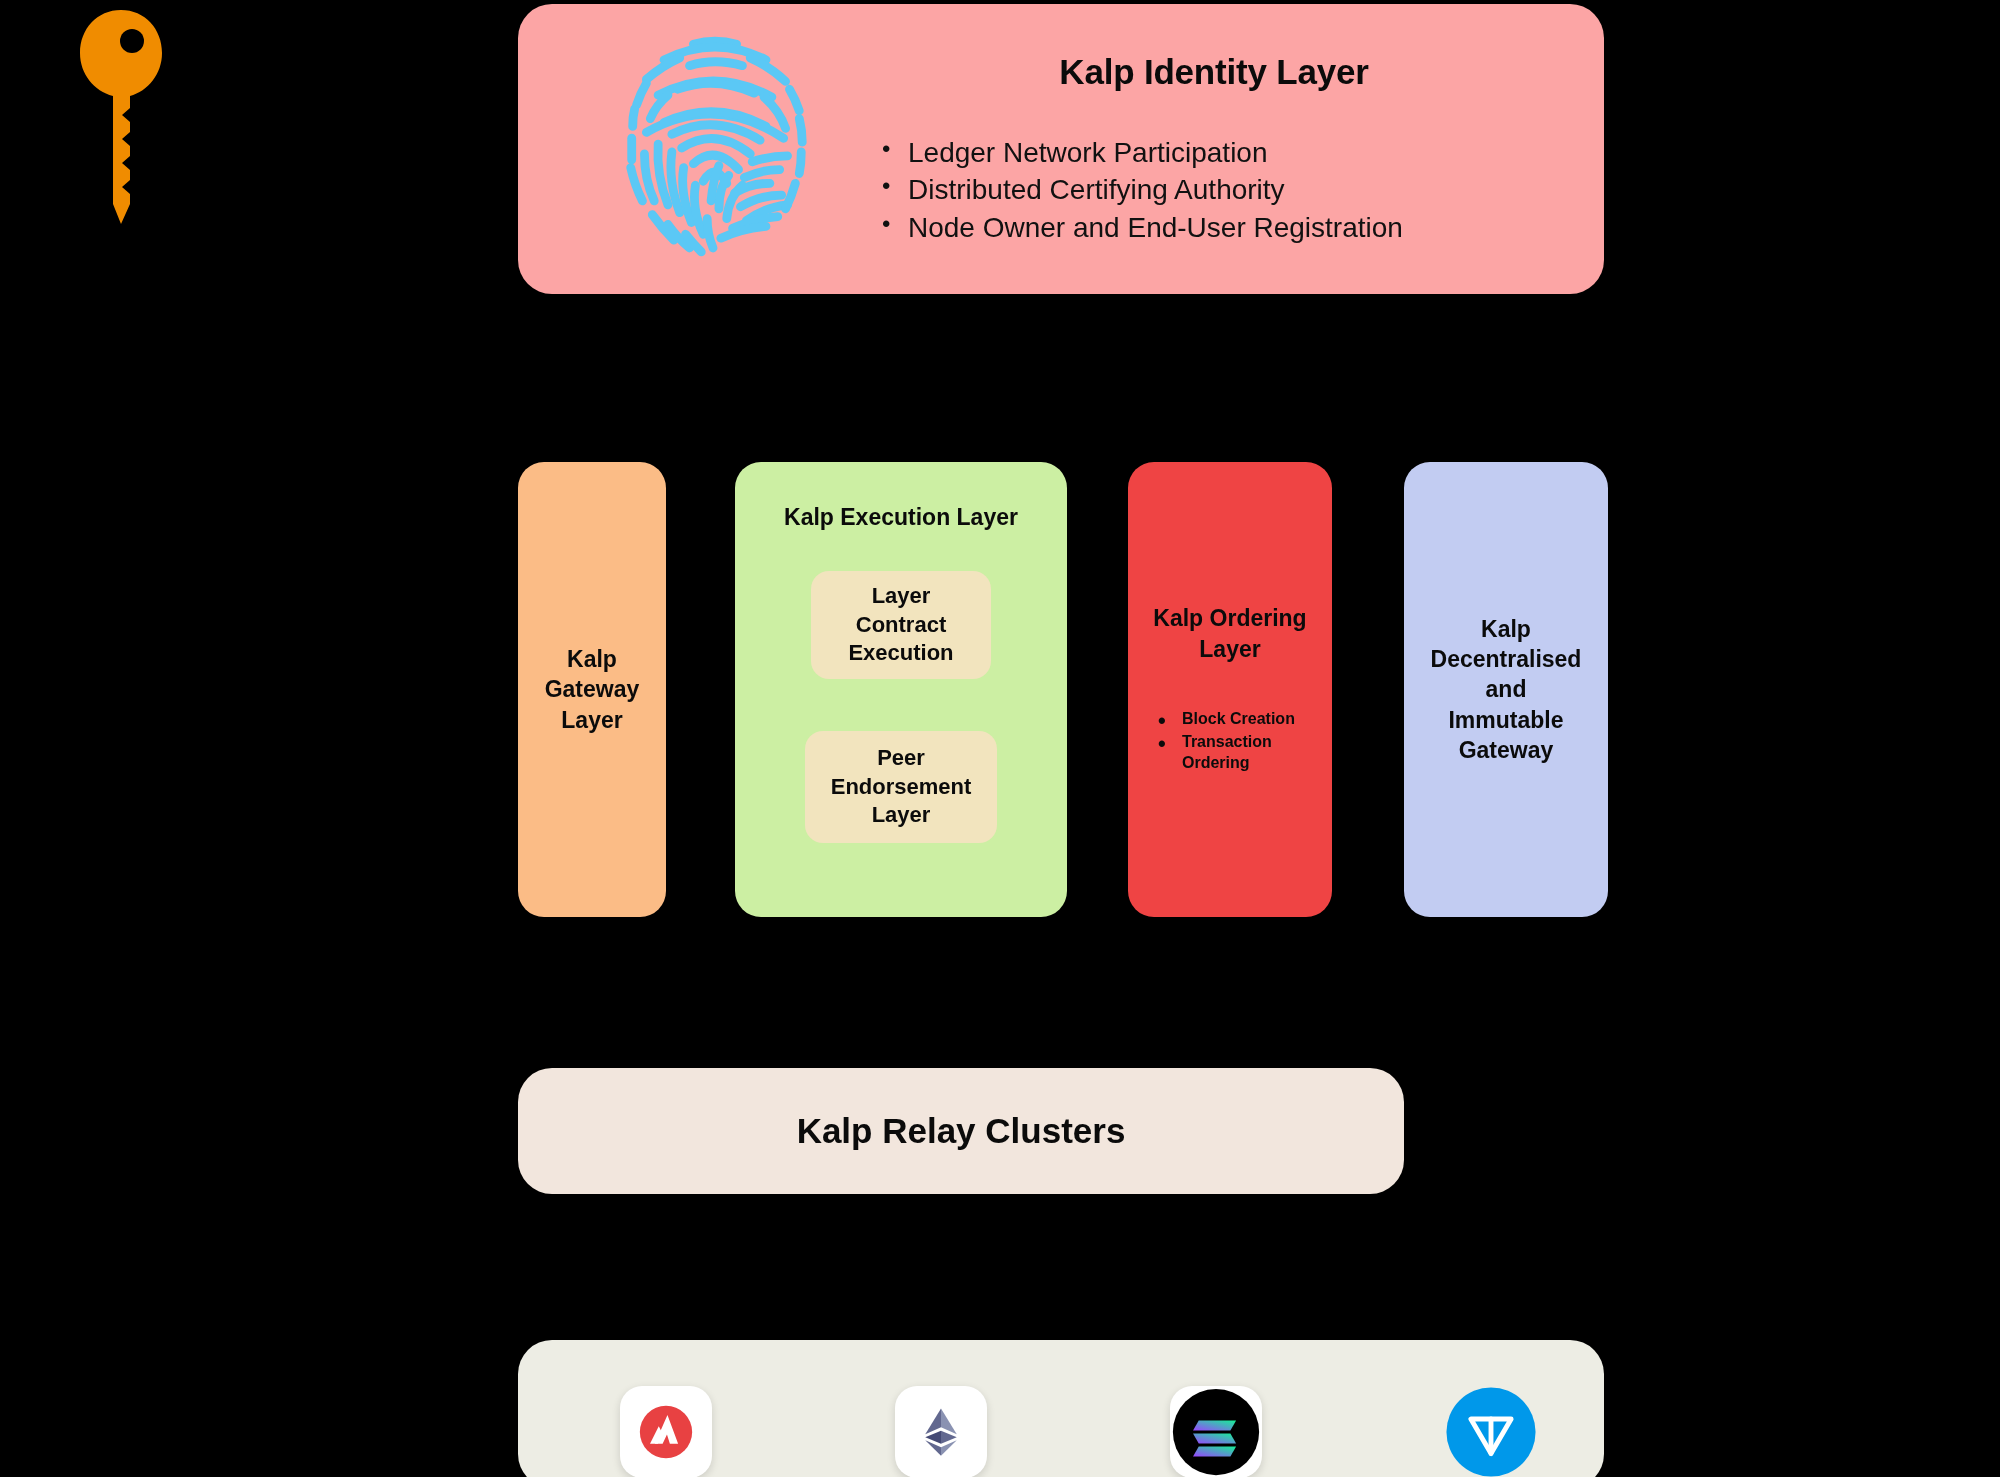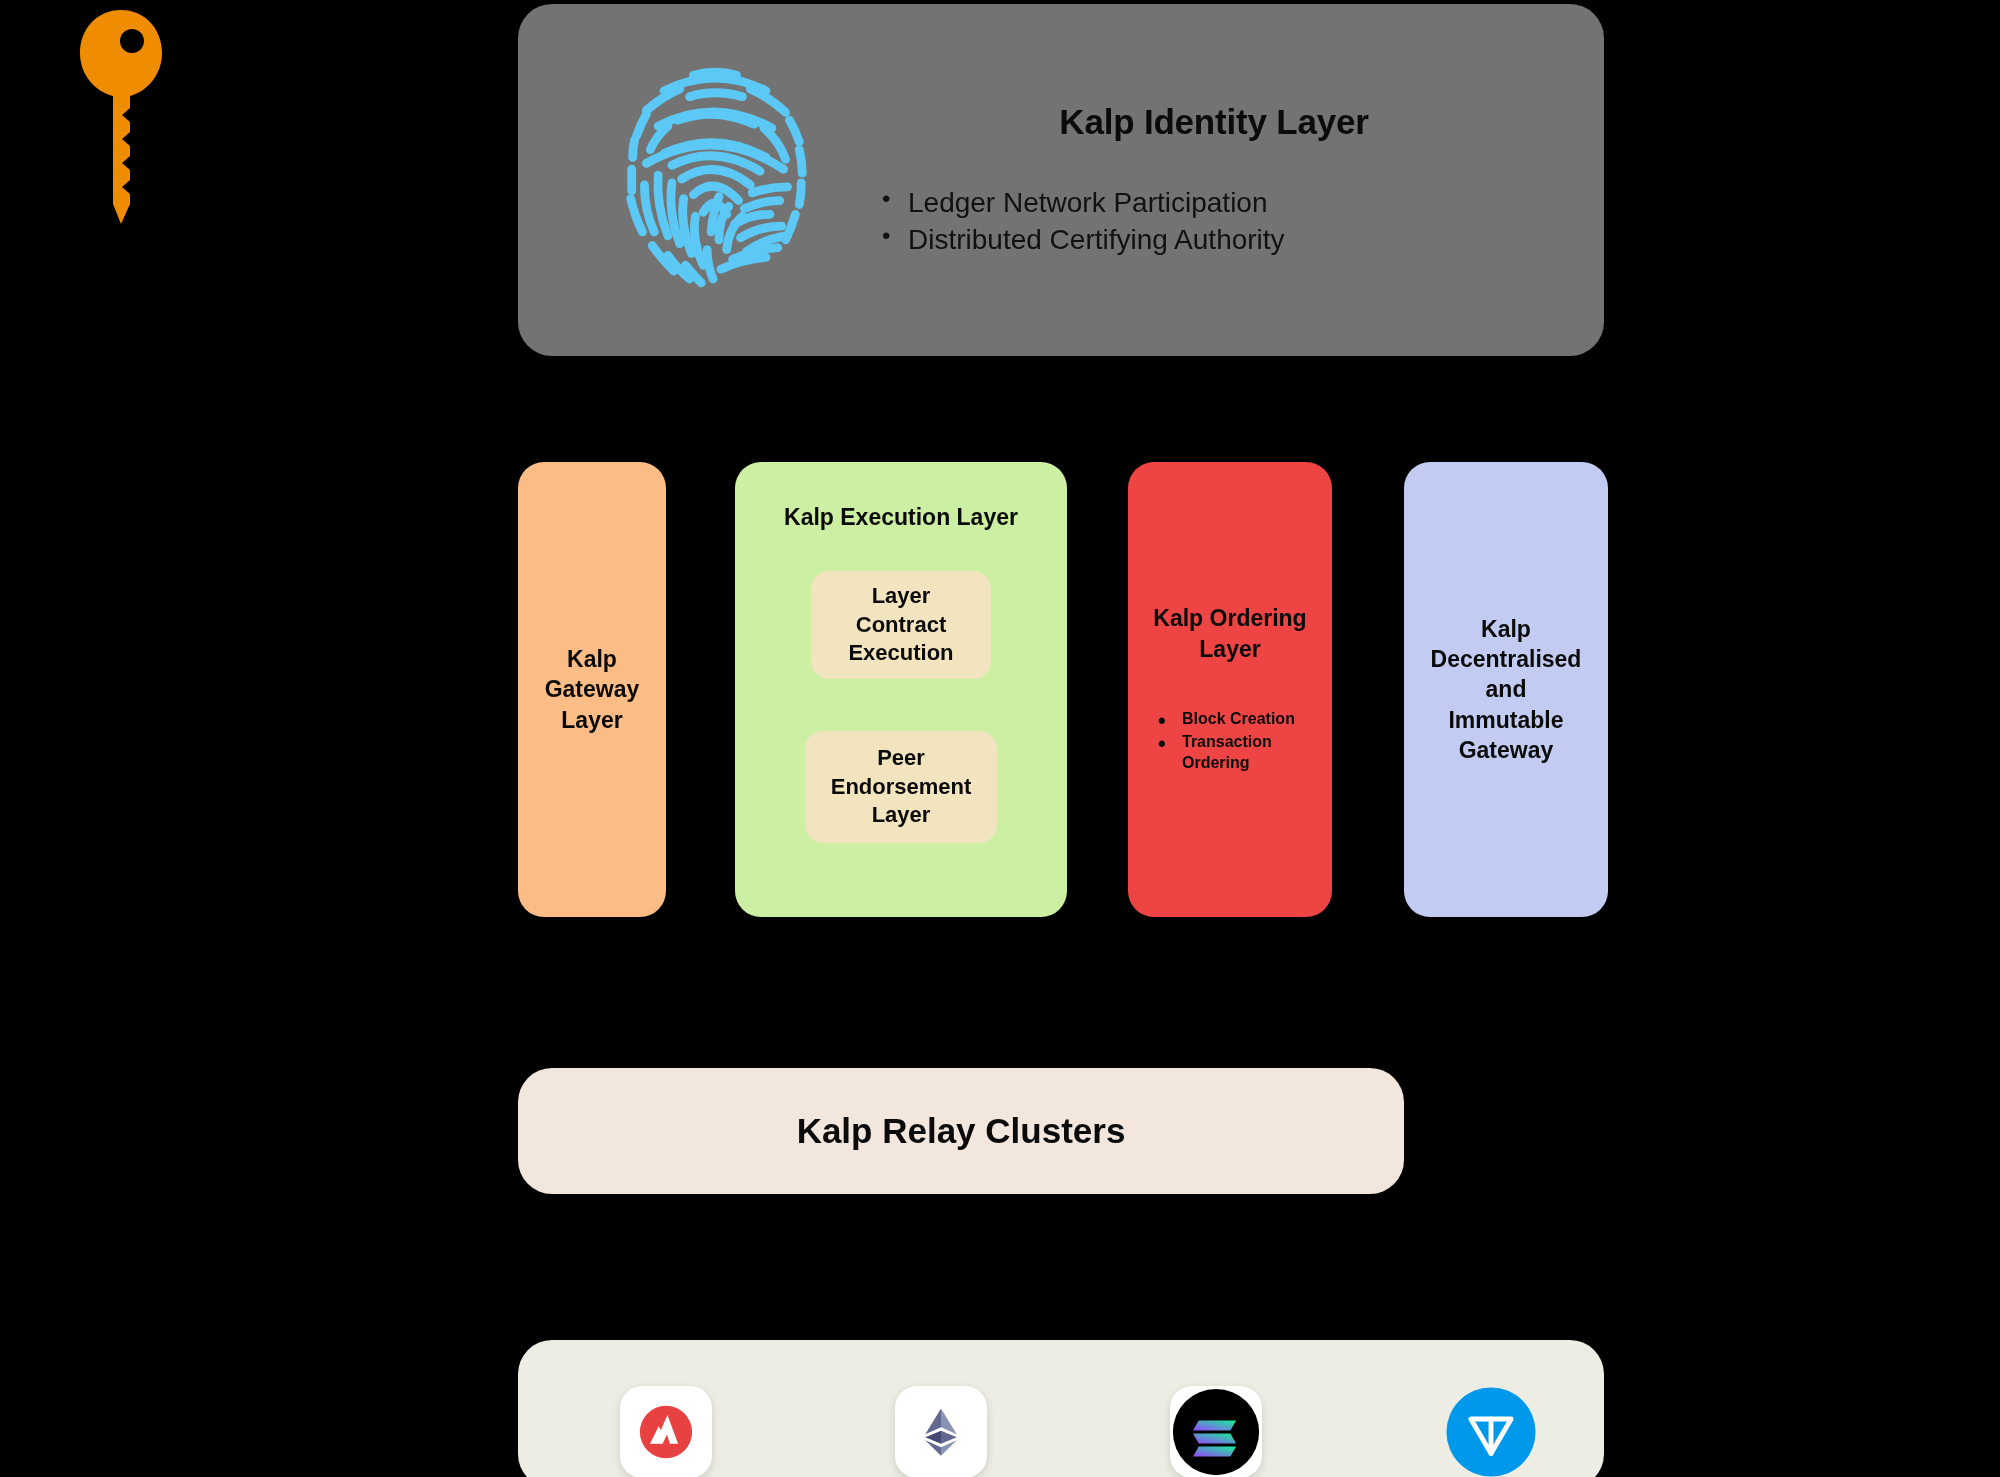--- a/index.html
+++ b/index.html
@@ -10,22 +10,22 @@
     overflow: hidden;
   }
   #stage { position: relative; width: 2000px; height: 1477px; }
 
   
   .key-icon { position: absolute; left: 78px; top: 8px; width: 86px; height: 220px; }
 
   
   .identity-card {
     position: absolute; left: 518px; top: 4px;
-    width: 1086px; height: 352px;
-    background: #737373;
+    width: 1086px; height: 290px;
+    background: #fca5a5;
     border-radius: 34px;
     display: flex; align-items: center;
   }
   .fingerprint-wrap { width: 230px; flex: 0 0 230px; display:flex; justify-content:center; align-items:center; margin-left: 82px;}
   .identity-text { flex: 1; padding-left: 24px; padding-right: 30px; }
   .identity-title {
     font-size: 35px; font-weight: bold; color: #0b0b0b;
     text-align: center; margin-bottom: 42px; letter-spacing: -0.2px;
   }
   .identity-bullets { list-style: none; padding-left: 28px; }
@@ -185,20 +185,21 @@
           <path d="M52 192 Q62 206 74 216"></path>
           <path d="M70 202 Q78 212 86 220"></path>
         </g>
       </svg>
     </div>
     <div class="identity-text">
       <div class="identity-title">Kalp Identity Layer</div>
       <ul class="identity-bullets">
         <li>Ledger Network Participation</li>
         <li>Distributed Certifying Authority</li>
+        <li>Node Owner and End-User Registration</li>
       </ul>
     </div>
   </div>
 
   <div class="mid-row">
 
     <div class="col-box gateway-box">
       <div class="gateway-label">
         <div>Kalp</div>
         <div>Gateway</div>

